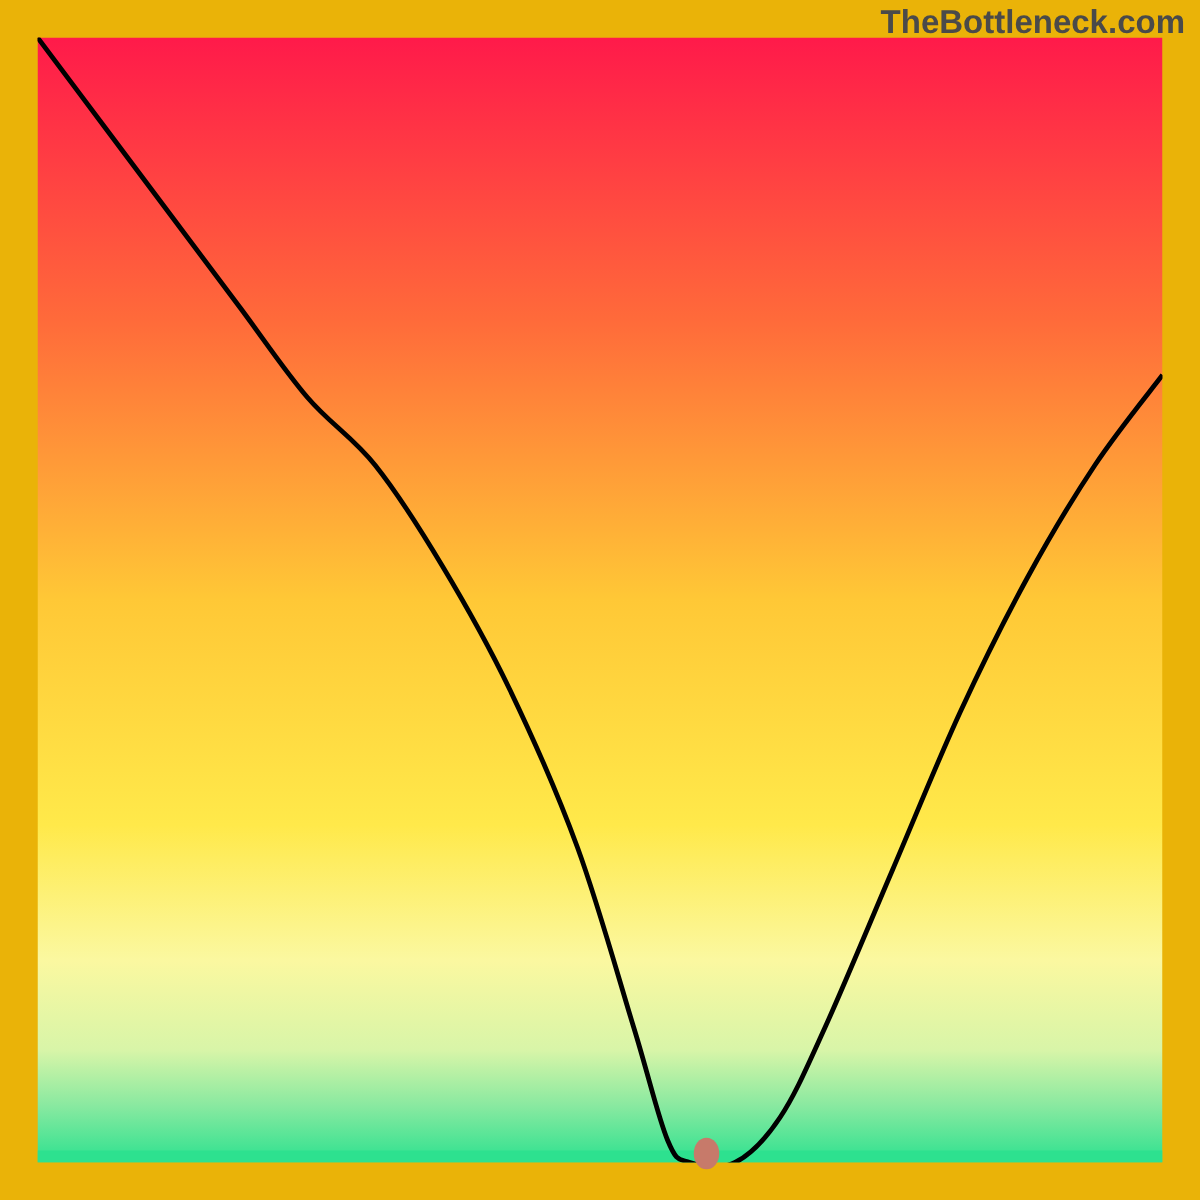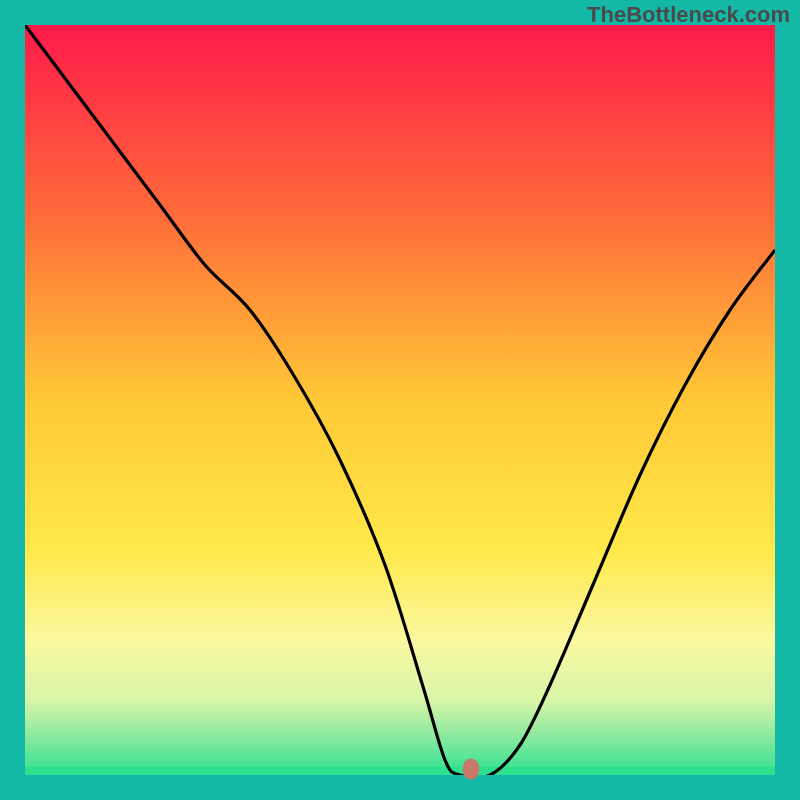--- a/index.html
+++ b/index.html
@@ -8,21 +8,21 @@
     background: #000;
     width: 800px;
     height: 800px;
     overflow: hidden;
     font-family: Arial, sans-serif;
   }
   .frame {
     position: relative;
     width: 800px;
     height: 800px;
-    background: #14b8a6;
+    background: #eab308;
   }
   .watermark {
     position: absolute;
     top: 2px;
     right: 10px;
     color: #4a4a4a;
     font-size: 22px;
     font-weight: bold;
     z-index: 10;
   }

